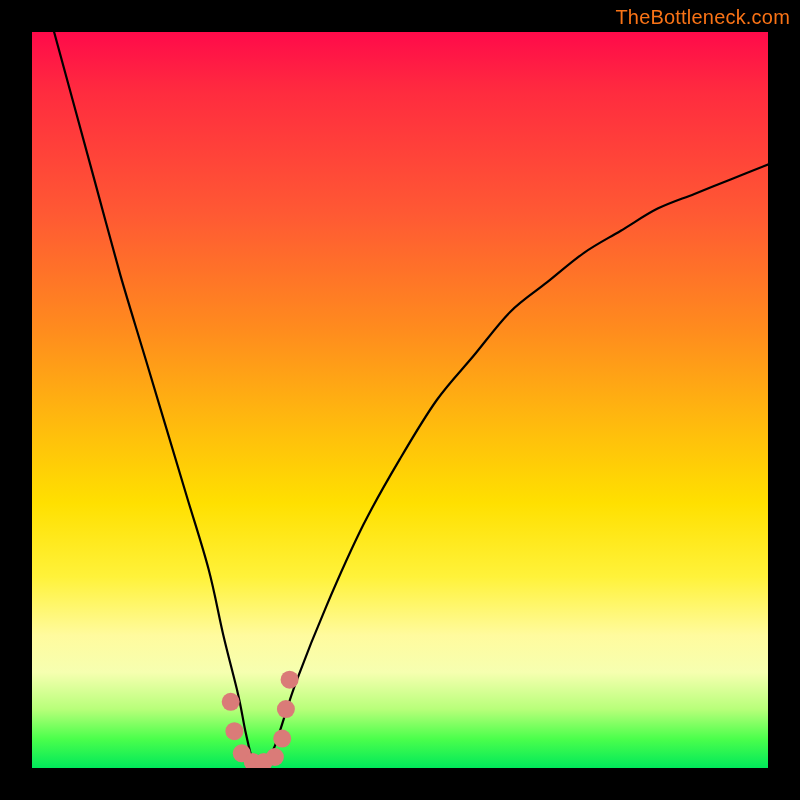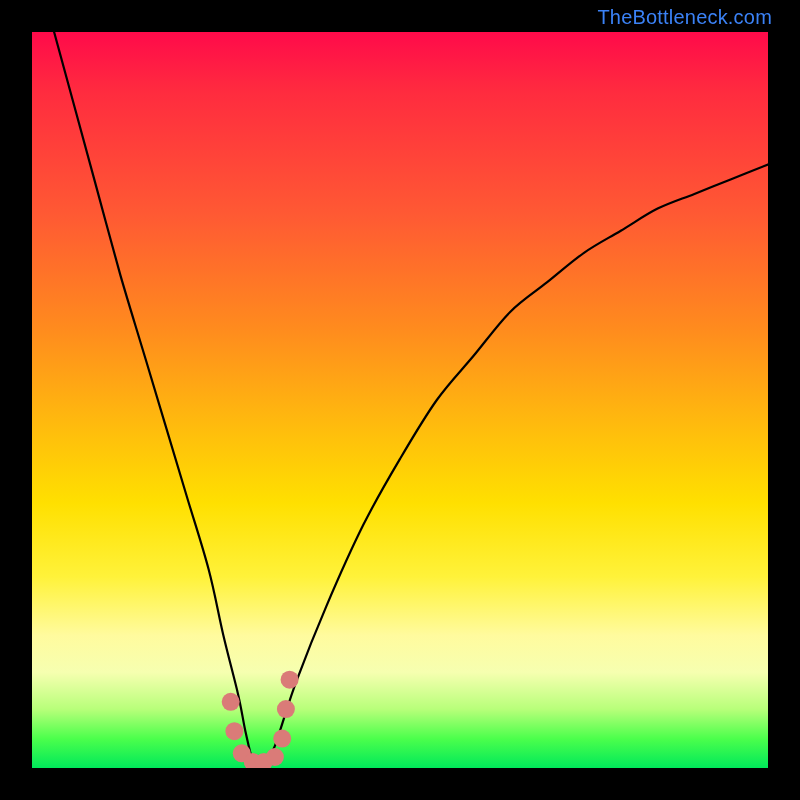--- a/index.html
+++ b/index.html
@@ -37,24 +37,24 @@
       #fffb9e 82%,
       #f6ffb0 87%,
       #b8ff7a 92%,
       #4cff4c 96%,
       #00e85a 100%
     );
   }
   .watermark {
     position: absolute;
     top: 6px;
-    right: 28px;
+    right: 10px;
     font-family: Arial, Helvetica, sans-serif;
     font-size: 20px;
-    color: #3b82f6;
+    color: #f97316;
     letter-spacing: 0.2px;
     user-select: none;
   }
   svg.curve {
     position: absolute;
     left: 0;
     top: 0;
     width: 736px;
     height: 736px;
   }

